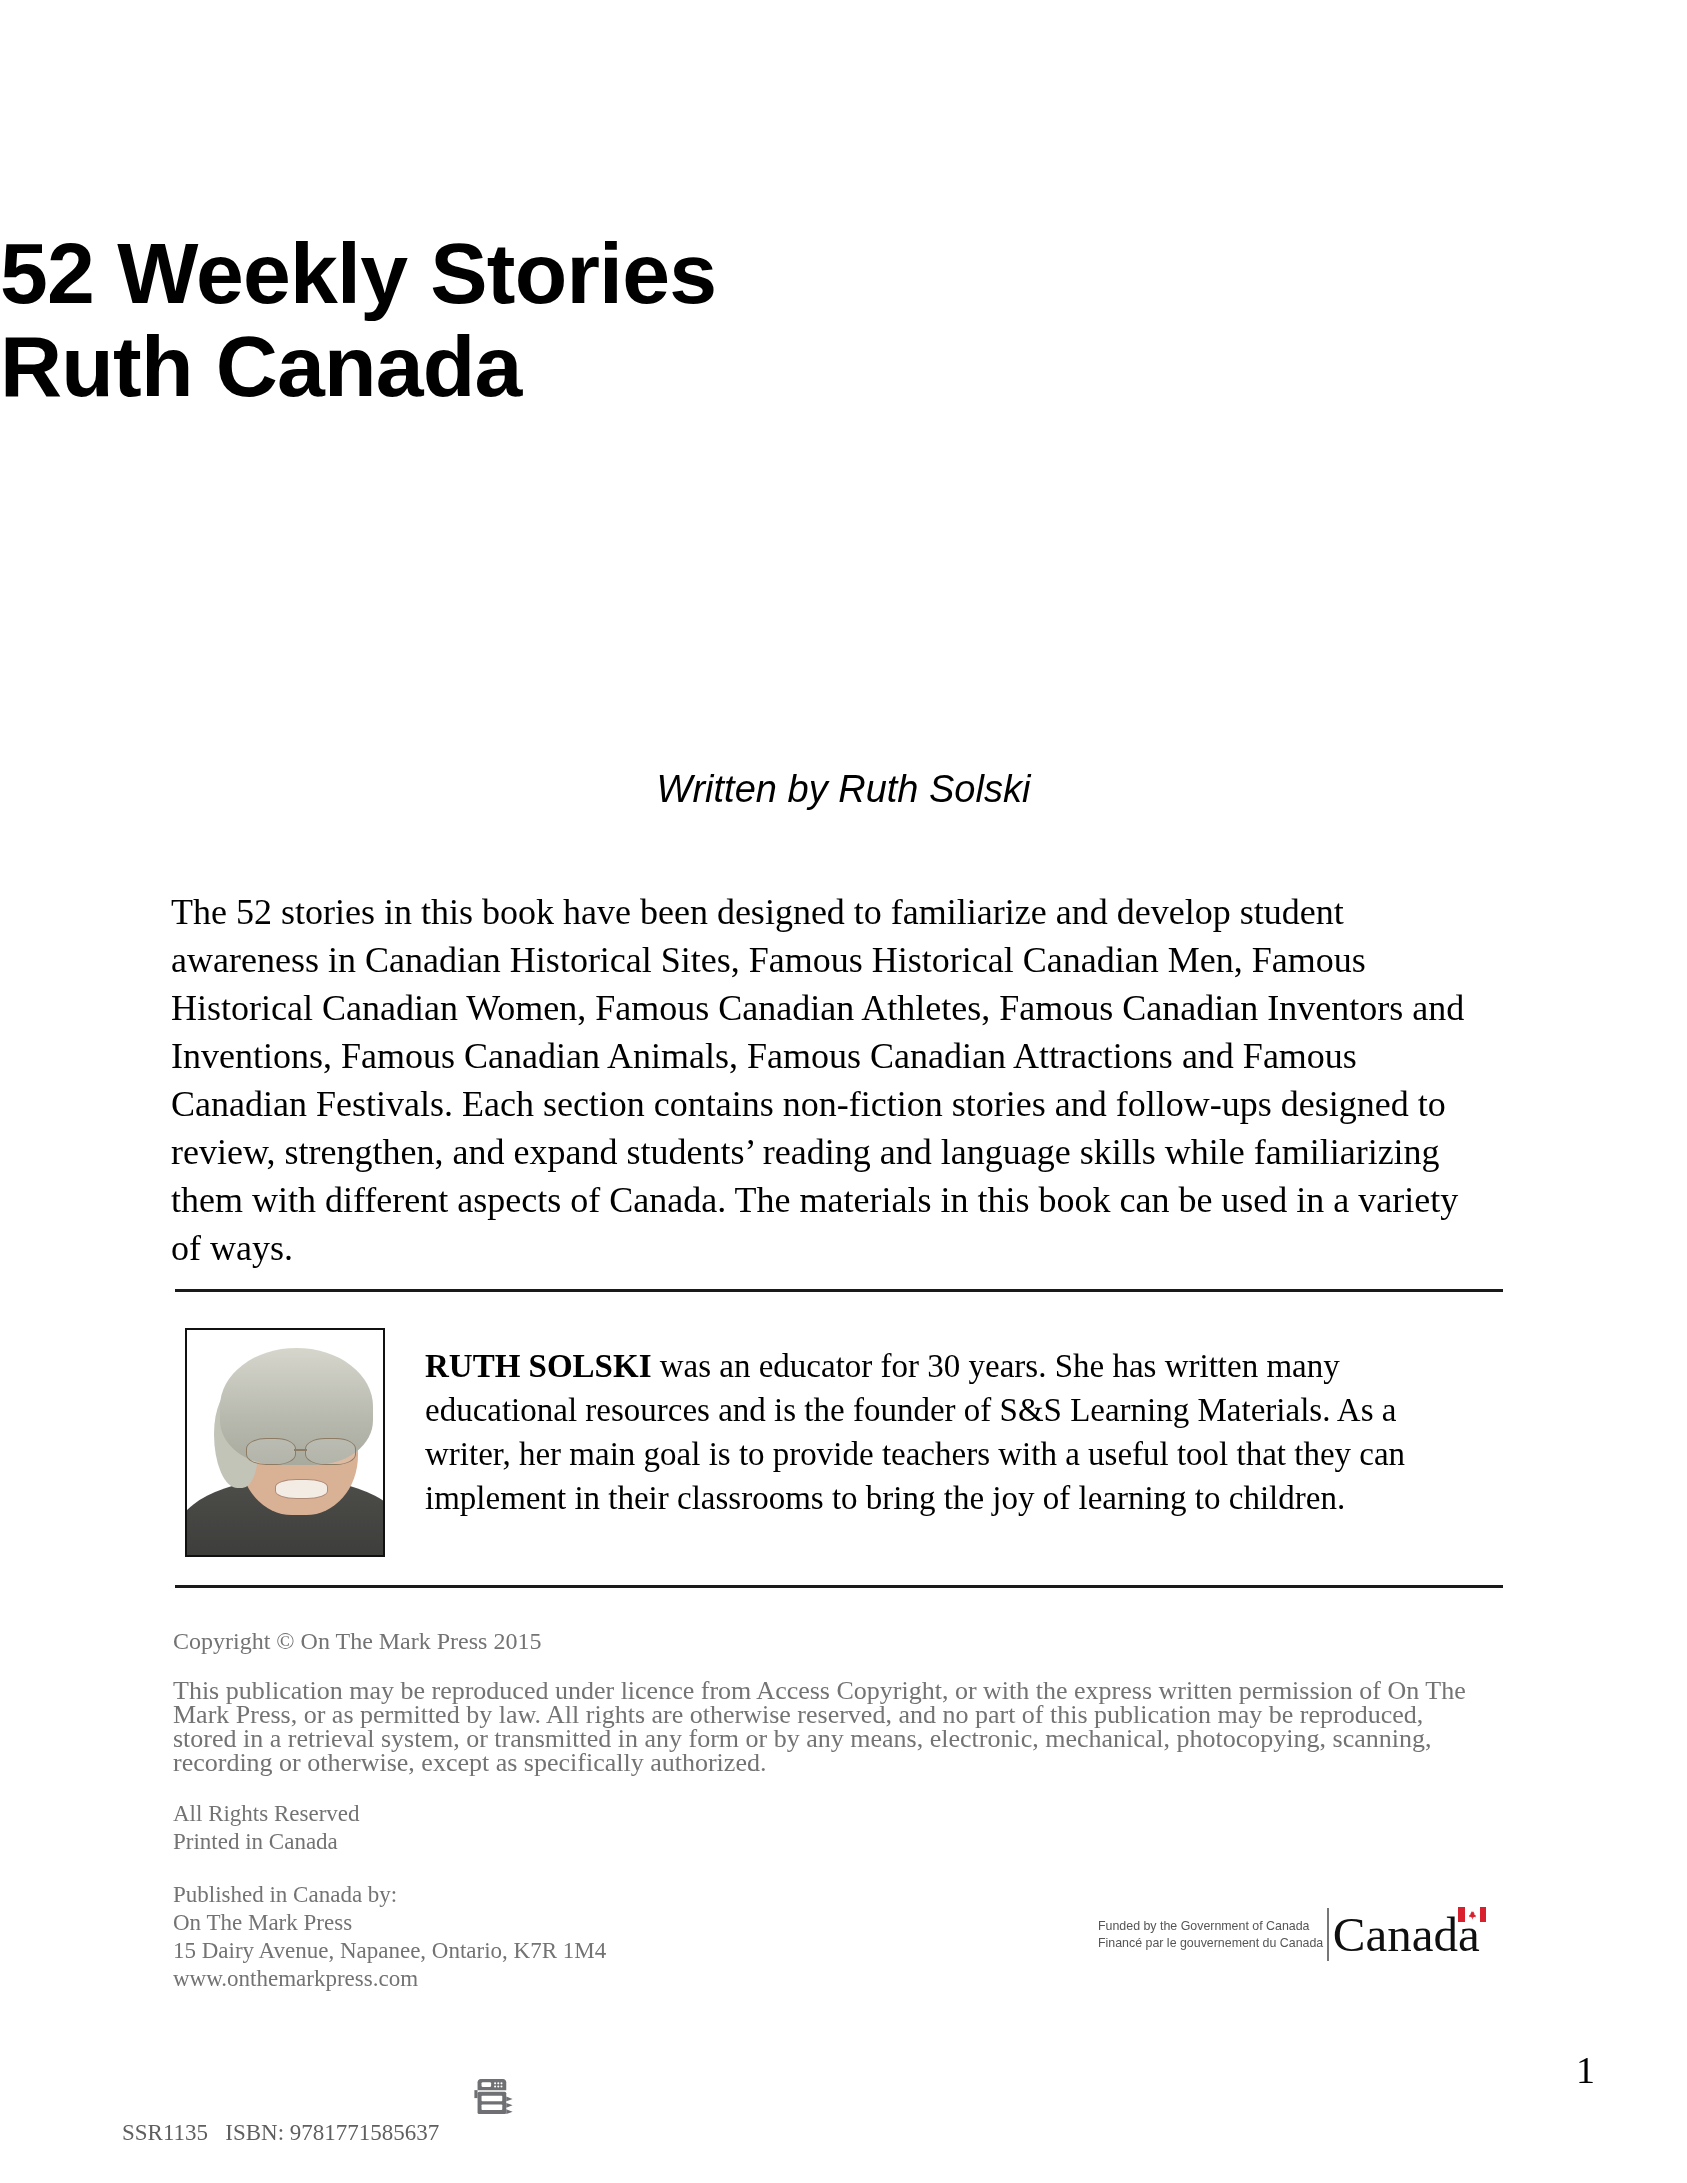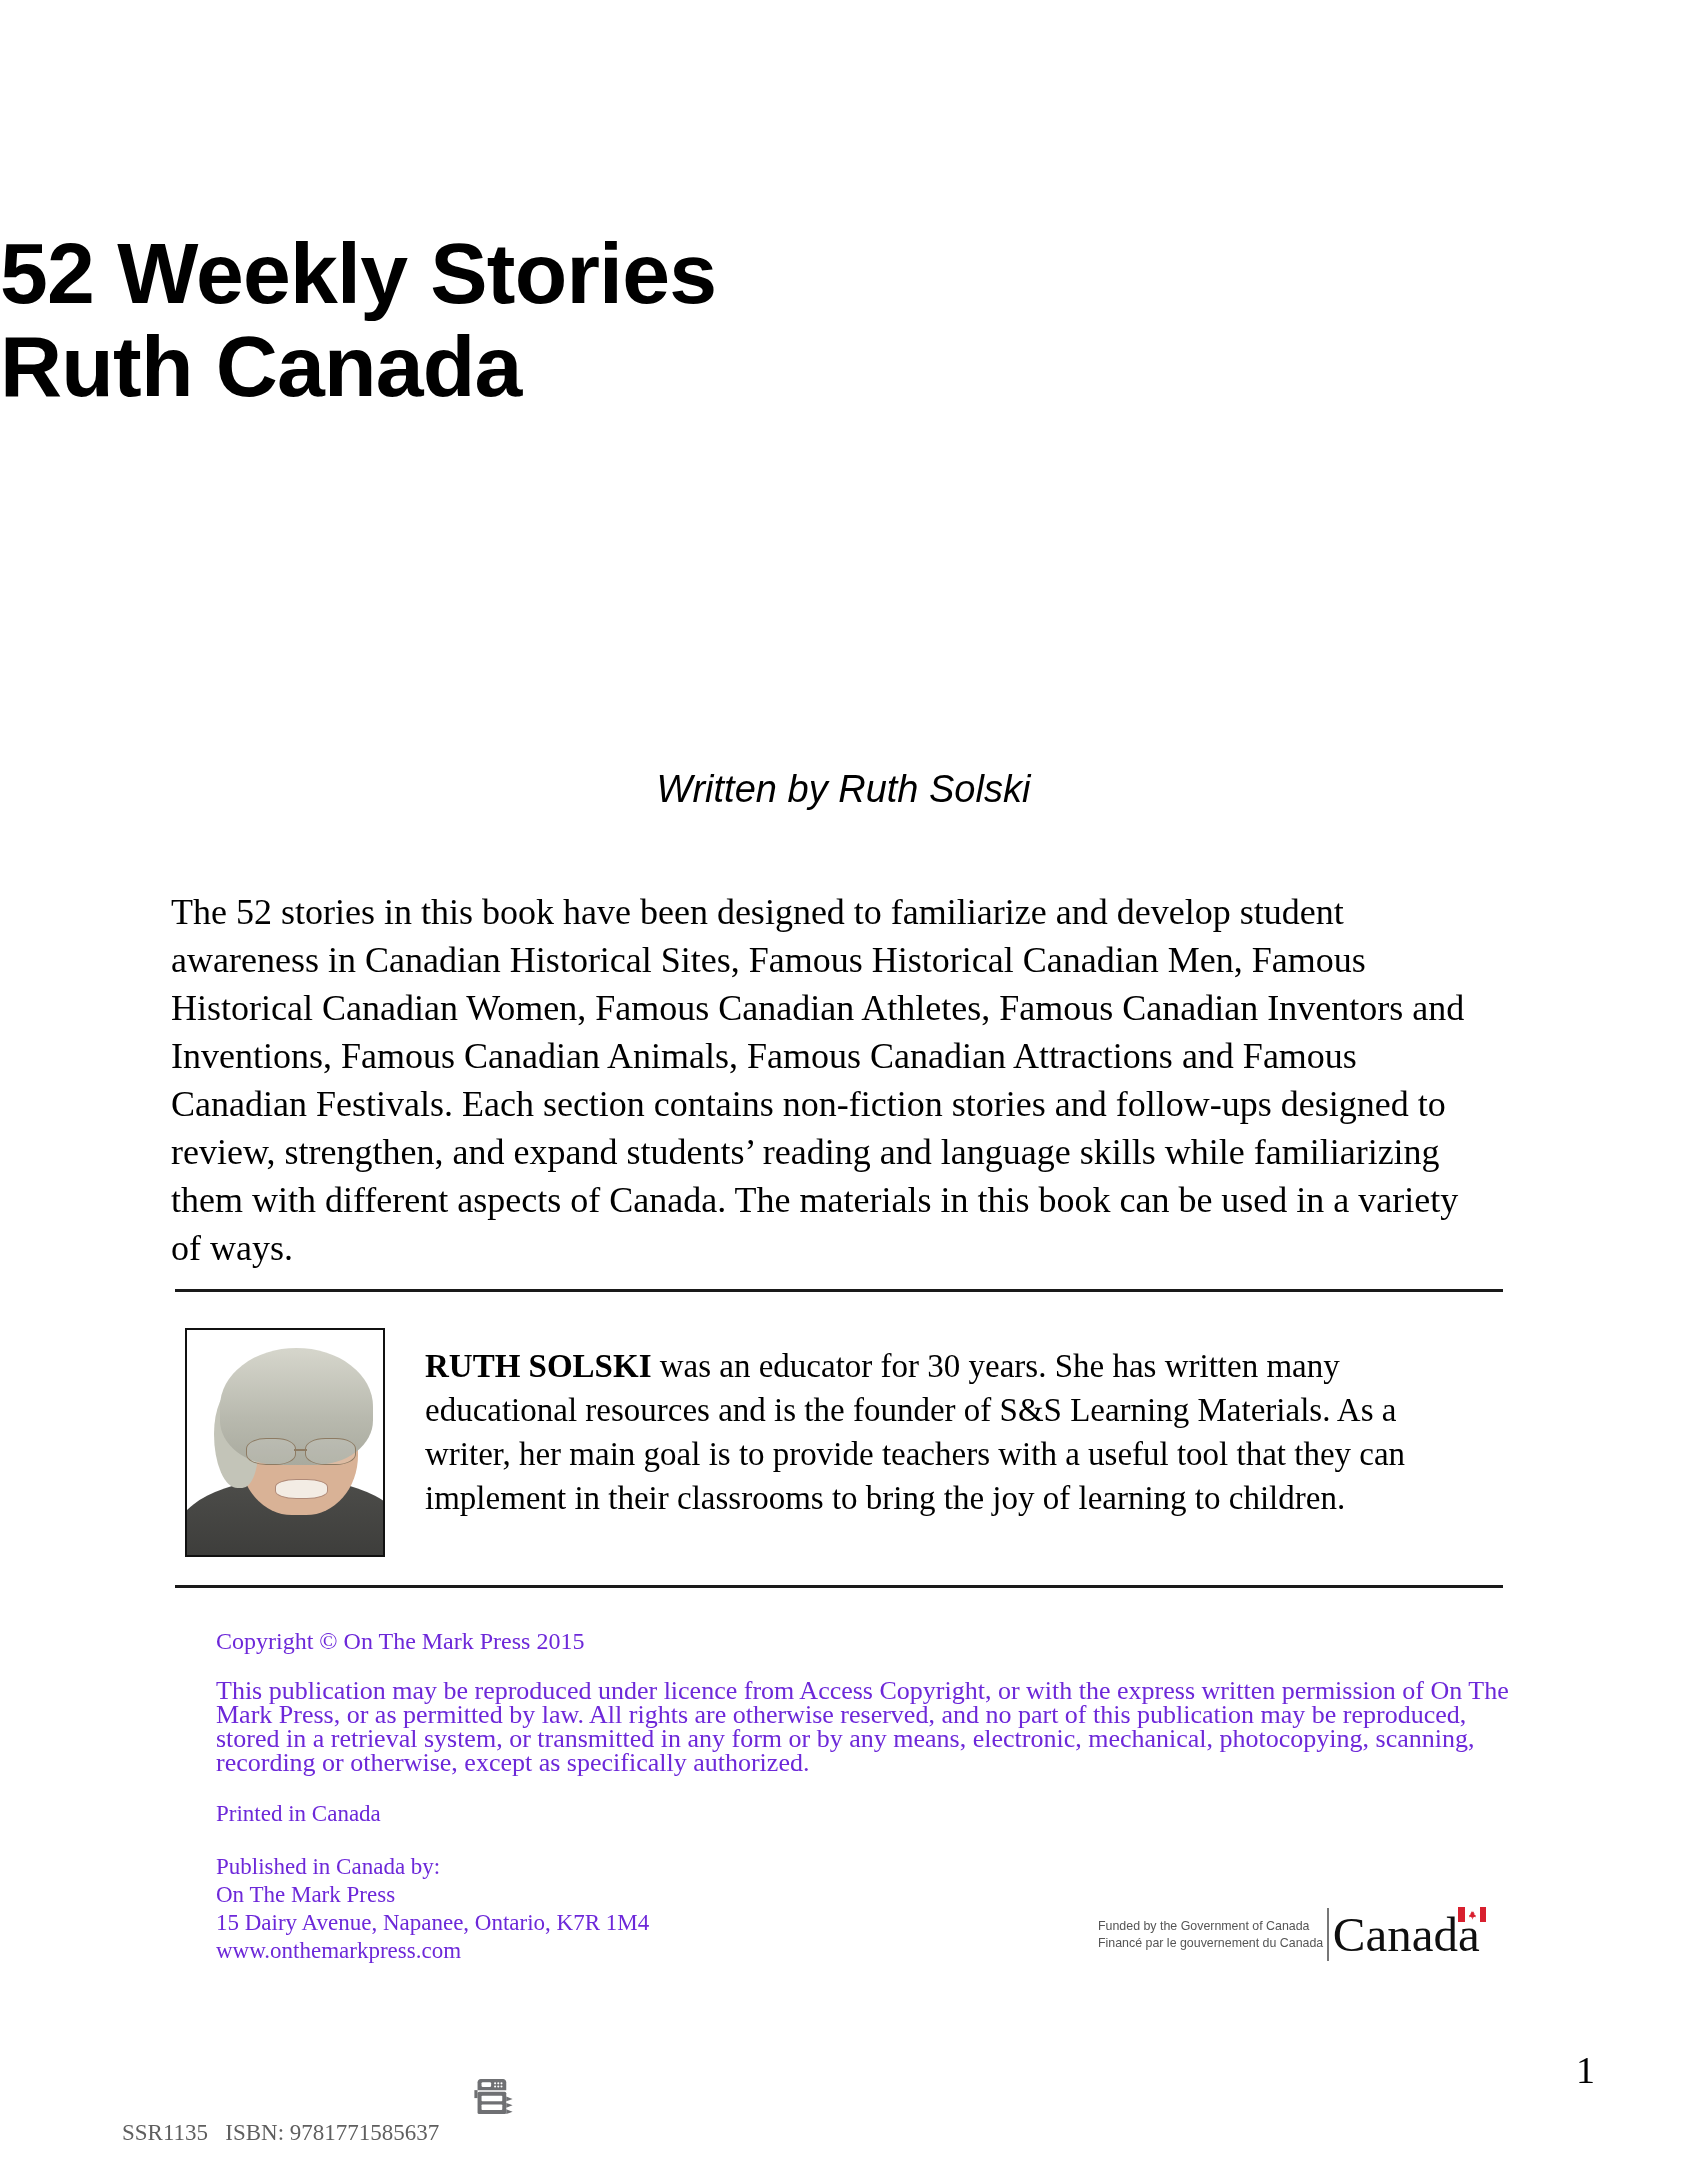--- a/index.html
+++ b/index.html
@@ -217,22 +217,21 @@
   }
   .bio-text .name { font-weight: bold; }
 
   
   .legal {
     position: absolute;
     left: 173px;
     top: 1625px;
     width: 1335px;
     font-family: "Liberation Serif", serif;
-    color: #6d28d9;
-    margin-left: 43px;
+    color: #737373;
   }
   .legal-copyright {
     font-size: 24px;
     line-height: 1.35;
   }
   .legal-body {
     margin-top: 22px;
     font-size: 26px;
     line-height: 24px;
     width: 1306px;
@@ -372,20 +371,21 @@
       <span class="name">RUTH SOLSKI</span><span> was an educator for 30 years. She has written many educational resources and is the founder of S&amp;S Learning Materials. As a writer, her main goal is to provide teachers with a useful tool that they can implement in their classrooms to bring the joy of learning to children.</span>
     </div>
   </div>
 
   <div class="hr hr-bottom"></div>
 
   <div class="legal">
     <div class="legal-copyright">Copyright © On The Mark Press 2015</div>
     <div class="legal-body">This publication may be reproduced under licence from Access Copyright, or with the express written permission of On The Mark Press, or as permitted by law. All rights are otherwise reserved, and no part of this publication may be reproduced, stored in a retrieval system, or transmitted in any form or by any means, electronic, mechanical, photocopying, scanning, recording or otherwise, except as specifically authorized.</div>
     <div class="legal-rights">
+      <div>All Rights Reserved</div>
       <div>Printed in Canada</div>
     </div>
     <div class="legal-published">
       <div>Published in Canada by:</div>
       <div>On The Mark Press</div>
       <div>15 Dairy Avenue, Napanee, Ontario, K7R 1M4</div>
       <div>www.onthemarkpress.com</div>
     </div>
   </div>
 

